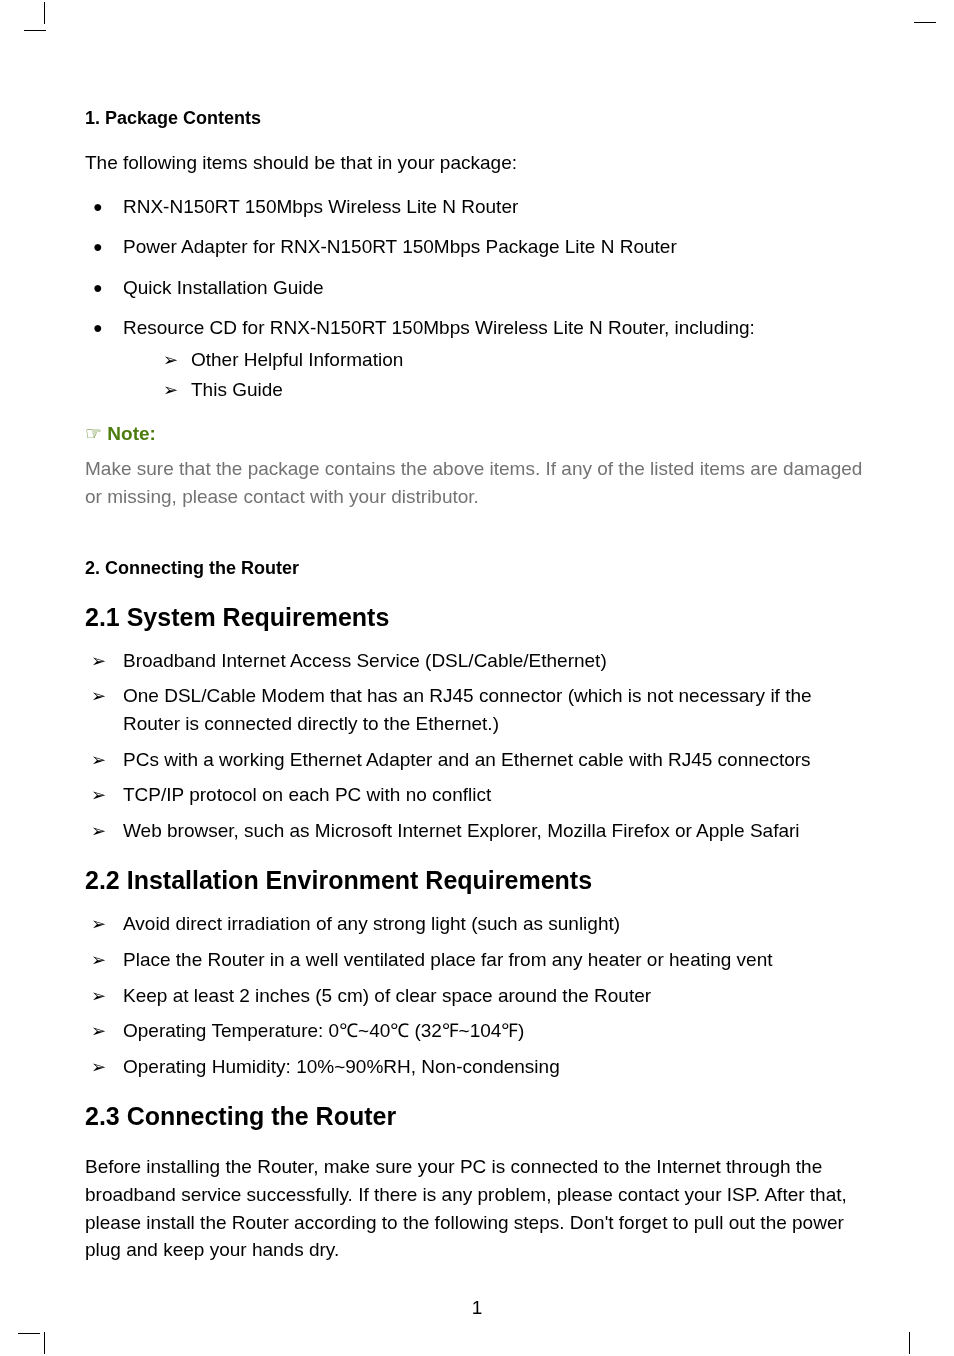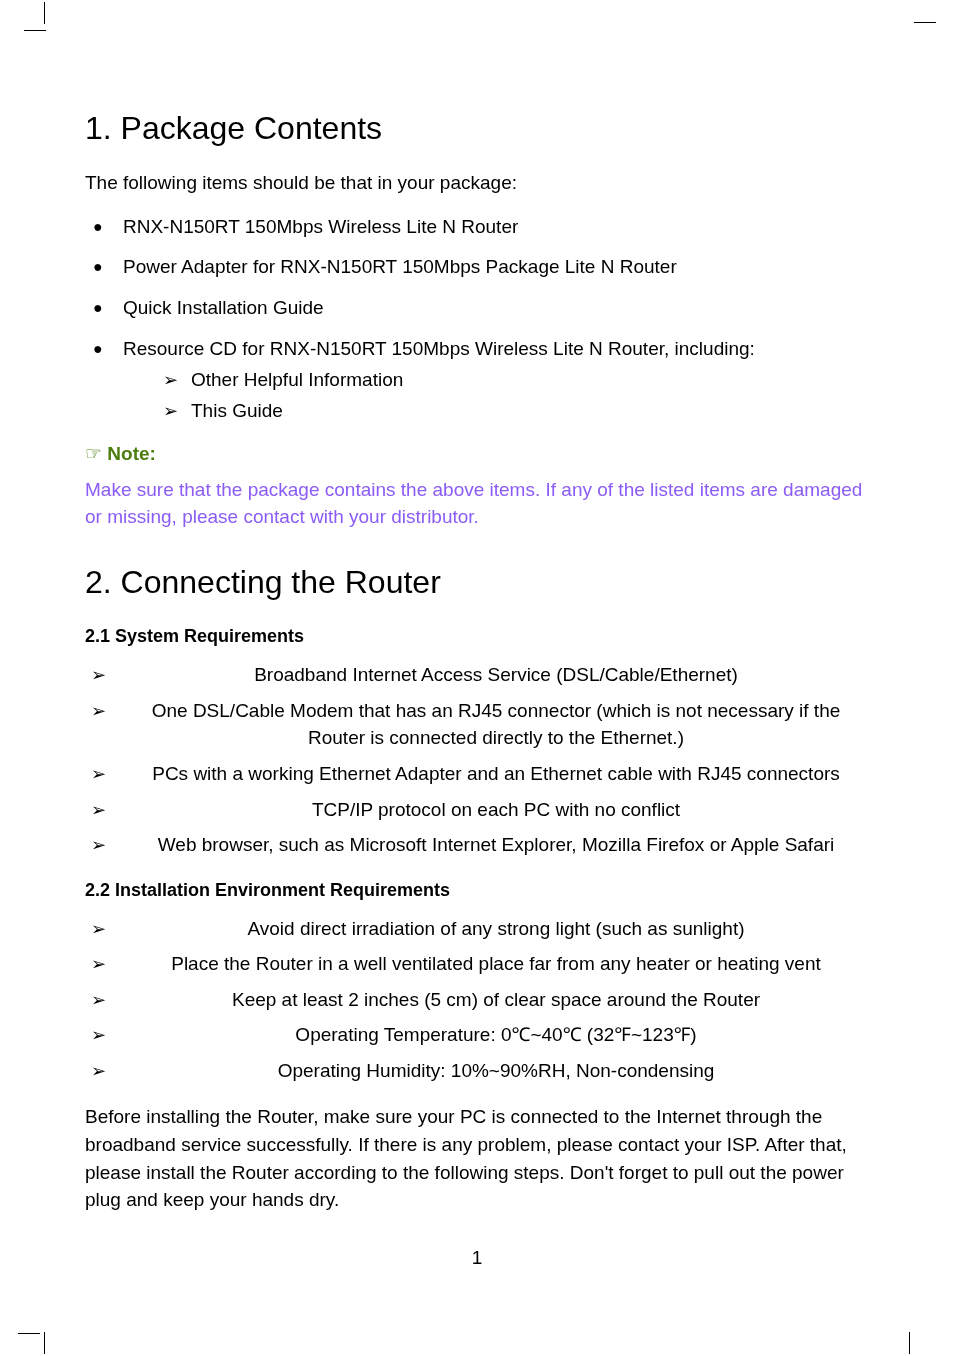--- a/index.html
+++ b/index.html
@@ -11,26 +11,26 @@
       height: 1356px;
       position: relative;
     }
     .page {
       padding: 105px 85px 40px 85px;
       font-size: 19px;
       line-height: 1.45;
       color: #000;
     }
     h1 {
-      font-size: 32px;
-      font-weight: normal;
+      font-size: 18px;
+      font-weight: bold;
       margin: 0 0 18px 0;
     }
     h2 {
-      font-size: 18px;
+      font-size: 25px;
       font-weight: bold;
       margin: 18px 0 12px 0;
     }
     .intro {
       margin: 0 0 16px 0;
     }
     ul.bullets {
       list-style: none;
       padding: 0;
       margin: 0 0 8px 0;
@@ -46,21 +46,20 @@
       position: absolute;
       left: 8px;
       top: 2px;
       font-size: 16px;
       color: #000;
     }
     ul.chevrons {
       list-style: none;
       padding: 0;
       margin: 4px 0 8px 0;
-      text-align: center;
     }
     ul.chevrons > li {
       position: relative;
       padding-left: 38px;
       margin-bottom: 8px;
     }
     ul.chevrons > li::before {
       content: "➢";
       position: absolute;
       left: 6px;
@@ -89,22 +88,22 @@
     .note-label {
       color: #4d7c0f;
       font-weight: bold;
       margin: 16px 0 8px 0;
     }
     .note-label::before {
       content: "☞ ";
       font-weight: normal;
     }
     .note-body {
-      color: #8b5cf6;
-      margin: 0 0 28px 0;
+      color: #737373;
+      margin: 0 0 44px 0;
     }
     .section-spacer {
       margin-top: 28px;
     }
     .page-number {
       text-align: center;
       font-size: 19px;
       margin-top: 30px;
     }
     .crop-mark {
@@ -160,20 +159,21 @@
     <li>PCs with a working Ethernet Adapter and an Ethernet cable with RJ45 connectors</li>
     <li>TCP/IP protocol on each PC with no conflict</li>
     <li>Web browser, such as Microsoft Internet Explorer, Mozilla Firefox or Apple Safari</li>
   </ul>
 
   <h2>2.2   Installation Environment Requirements</h2>
   <ul class="chevrons">
     <li>Avoid direct irradiation of any strong light (such as sunlight)</li>
     <li>Place the Router in a well ventilated place far from any heater or heating vent</li>
     <li>Keep at least 2 inches (5 cm) of clear space around the Router</li>
-    <li>Operating Temperature: 0℃~40℃ (32℉~123℉)</li>
+    <li>Operating Temperature: 0℃~40℃ (32℉~104℉)</li>
     <li>Operating Humidity: 10%~90%RH, Non-condensing</li>
   </ul>
 
+  <h2>2.3   Connecting the Router</h2>
   <p>Before installing the Router, make sure your PC is connected to the Internet through the broadband service successfully. If there is any problem, please contact your ISP. After that, please install the Router according to the following steps. Don't forget to pull out the power plug and keep your hands dry.</p>
 
   <div class="page-number">1</div>
 </div>
 
 </body></html>

